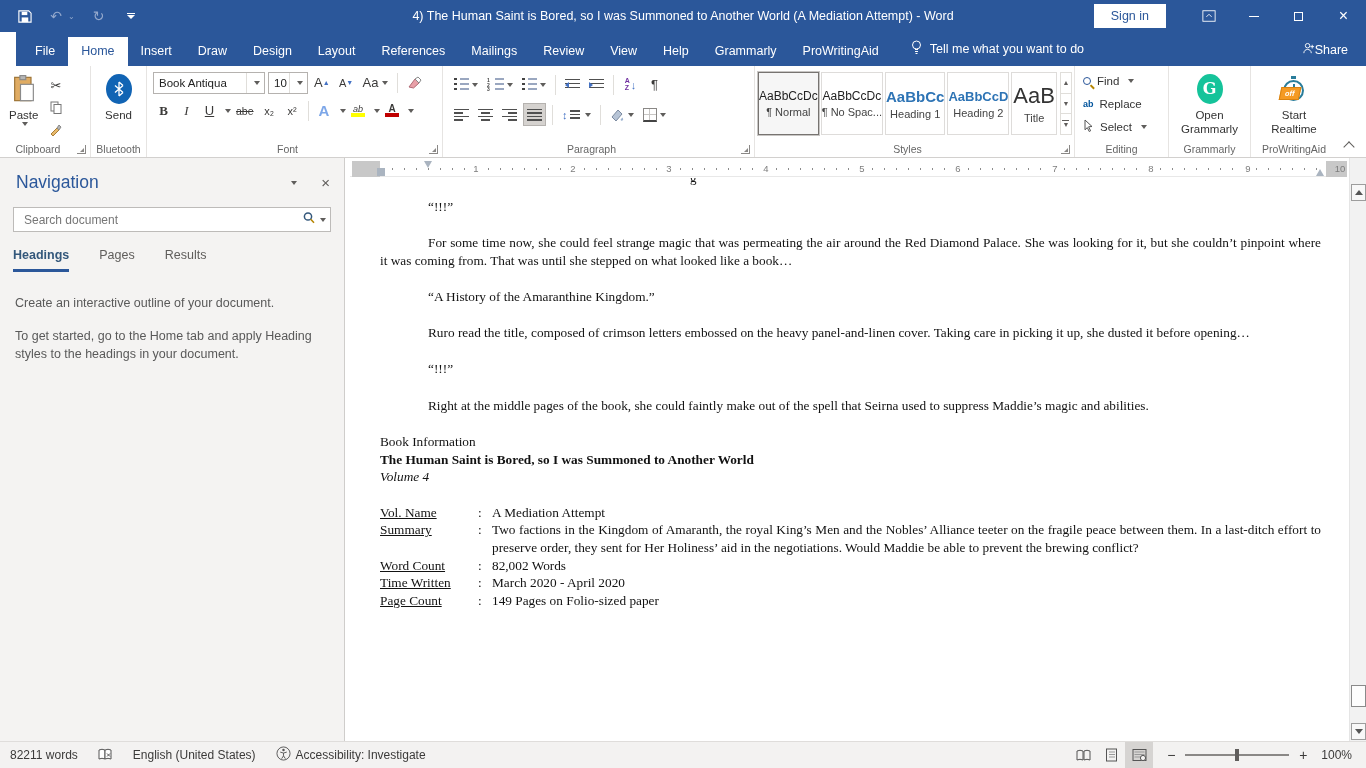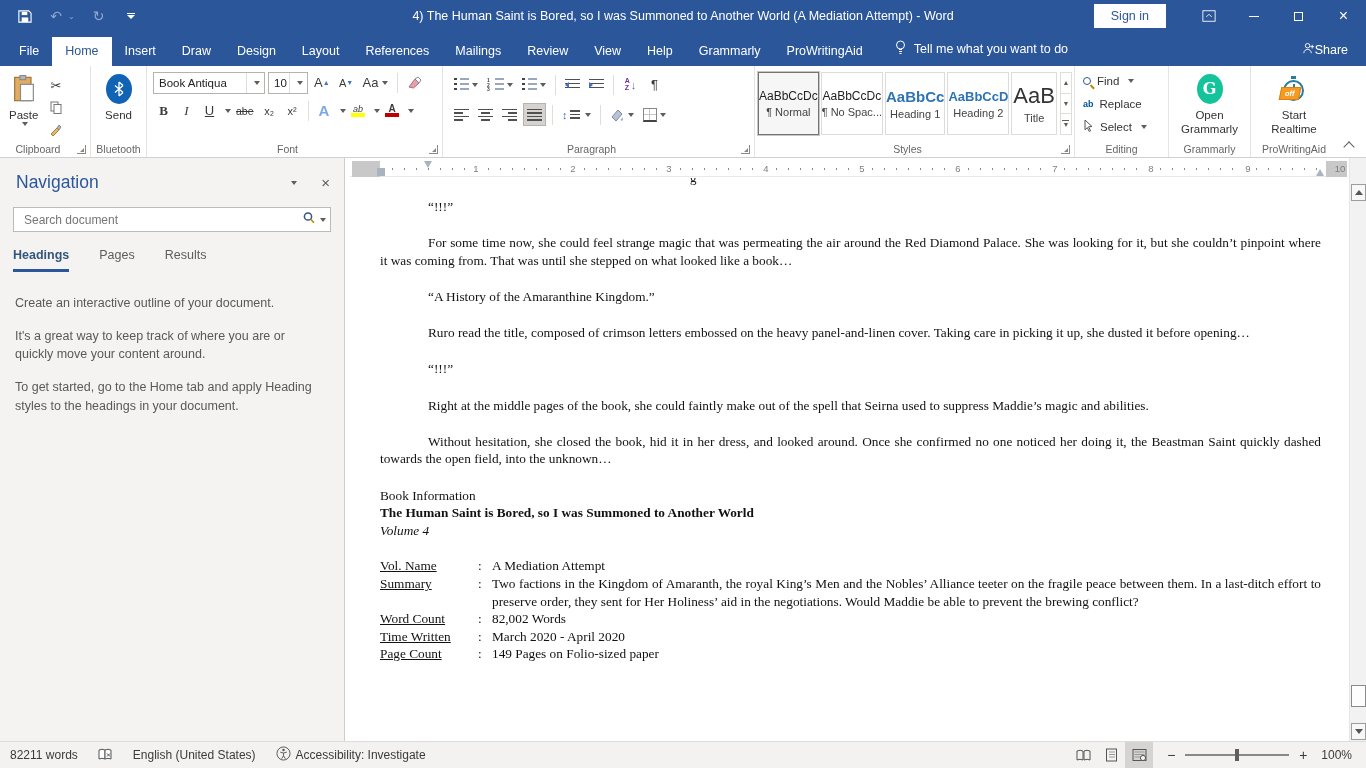--- a/index.html
+++ b/index.html
@@ -16,21 +16,21 @@
   .qat .qbtn { width:16px; height:16px; display:flex; align-items:center; justify-content:center; font-size:14px; color:#fff; }
   .qat .dim { color:#93a8cc; }
   .qat .tiny-caret { font-size:8px; color:#93a8cc; margin-left:-12px; }
   .tb-title { position:absolute; left:50%; transform:translateX(-50%); font-size:12.5px; white-space:nowrap; }
   .tb-right { margin-left:auto; display:flex; align-items:center; height:100%; }
   .signin { background:#fff; color:var(--accent,#2b579a); font-size:12.5px; padding:5px 17px; margin-right:20px; cursor:default; }
   .winbtn { width:45px; height:32px; display:flex; align-items:center; justify-content:center; color:#fff; font-size:13px; }
   .min-line { width:10px; height:1px; background:#fff; display:inline-block; }
   .max-box { width:9px; height:9px; border:1px solid #fff; display:inline-block; }
   
-  .tabrow { position:absolute; top:32px; left:0; right:0; height:34px; background:var(--accent,#2b579a);
+  .tabrow { position:absolute; top:32px; left:16px; right:0; height:34px; background:var(--accent,#2b579a);
     display:flex; align-items:flex-end; color:#fff; font-size:12.5px; }
   .tab { padding:7px 13px 8px; white-space:nowrap; }
   .tab.active { background:#fff; color:var(--accent,#2b579a); }
   .tellme { display:flex; align-items:center; gap:7px; padding:7px 8px 8px; margin-left:10px; }
   .share { margin-left:auto; display:flex; align-items:center; padding:7px 18px 8px; }
   
   .ribbon { position:absolute; top:66px; left:0; right:0; height:92px; background:#fff;
     border-bottom:1px solid #d2d0ce; display:flex; }
   .group { position:relative; height:100%; border-right:1px solid #e6e4e2; padding:3px 2px 17px 2px; }
   .glabel { position:absolute; bottom:2px; left:0; right:14px; text-align:center; font-size:10.5px; color:#666; white-space:nowrap; }
@@ -528,21 +528,20 @@
     </span>
     <span class="caret" style="border-top-color:#5f5d5b;margin-left:4px;"></span>
   </div>
   <div class="nav-tabs">
     <span class="nav-tab active">Headings</span>
     <span class="nav-tab">Pages</span>
     <span class="nav-tab">Results</span>
   </div>
   <div class="nav-body">
     <p>Create an interactive outline of your document.</p>
-    <p>It's a great way to keep track of where you are or quickly move your content around.</p>
     <p>To get started, go to the Home tab and apply Heading styles to the headings in your document.</p>
   </div>
 </div>
 
 <div class="docarea">
   <div class="ruler">
     <span class="cap" style="left:2px;width:28px;"></span>
     <span class="cap" style="left:976px;right:0;"></span>
     <span class="ticks"></span>
     <span class="num" style="left:126px;">1</span>
@@ -562,21 +561,20 @@
 
   <div class="cliptop"><span>g</span></div>
 
   <div class="page">
     <p class="doc">“!!!”</p>
     <p class="doc">For some time now, she could feel strange magic that was permeating the air around the Red Diamond Palace.  She was looking for it, but she couldn’t pinpoint where it was coming from.  That was until she stepped on what looked like a book…</p>
     <p class="doc">“A History of the Amaranthine Kingdom.”</p>
     <p class="doc">Ruro read the title, composed of crimson letters embossed on the heavy panel-and-linen cover.  Taking care in picking it up, she dusted it before opening…</p>
     <p class="doc">“!!!”</p>
     <p class="doc">Right at the middle pages of the book, she could faintly make out of the spell that Seirna used to suppress Maddie’s magic and abilities.</p>
-    <p class="doc">Without hesitation, she closed the book, hid it in her dress, and looked around.  Once she confirmed no one noticed her doing it, the Beastman Saint quickly dashed towards the open field, into the unknown…</p>
 
     <div class="bookinfo">
       <div class="bi-head">Book Information</div>
       <div class="bi-title">The Human Saint is Bored, so I was Summoned to Another World</div>
       <div class="bi-vol">Volume 4</div>
       <div class="bi-rows">
         <span class="lbl">Vol. Name</span>
         <span class="col">:</span>
         <span>A Mediation Attempt</span>
         <span class="lbl">Summary</span>

